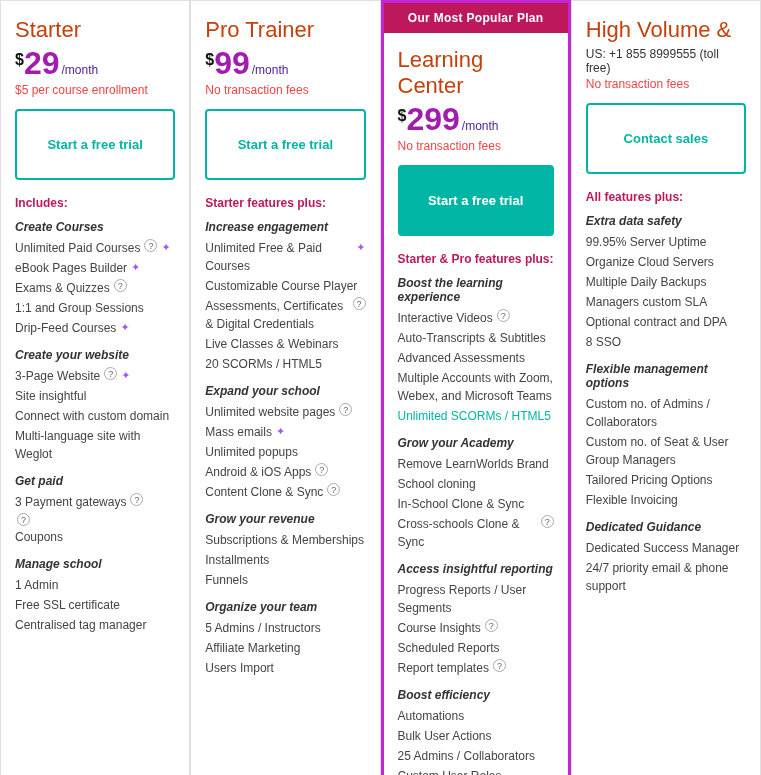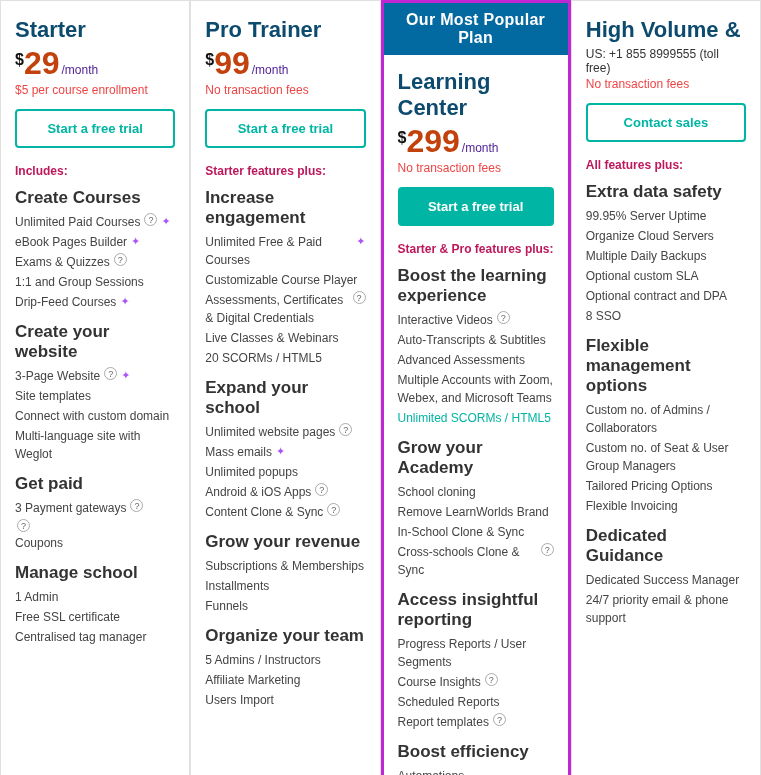--- a/index.html
+++ b/index.html
@@ -22,87 +22,88 @@
       padding: 16px 14px;
       border: 1px solid #e0e0e0;
       position: relative;
     }
     .plan-col.popular {
       border: 3px solid #c026d3;
       background: #fff;
       z-index: 2;
     }
     .popular-badge {
-      background: #0369a1;
+      background: #be185d;
       color: #fff;
       text-align: center;
-      font-size: 16px;
+      font-size: 12px;
       font-weight: 600;
       padding: 8px 4px;
       margin: -16px -14px 14px -14px;
       letter-spacing: 0.3px;
     }
     .plan-name {
       font-size: 22px;
-      font-weight: 700;
-      color: #0c4a6e;
+      font-weight: 400;
+      color: #c2410c;
       margin-bottom: 4px;
     }
     .plan-price {
       display: flex;
       align-items: baseline;
       margin-bottom: 4px;
     }
     .price-currency {
       font-size: 16px;
       font-weight: 600;
       color: #111;
       align-self: flex-start;
       margin-top: 4px;
     }
     .price-amount {
       font-size: 32px;
       font-weight: 800;
-      color: #c2410c;
+      color: #a21caf;
       line-height: 1;
     }
     .price-period {
       font-size: 12px;
       color: #4c1d95;
       margin-left: 2px;
     }
     .price-note {
       font-size: 12px;
       color: #ef4444;
       margin-bottom: 12px;
     }
     .btn-trial {
       display: block;
       width: 100%;
-      padding: 10px 8px;
+      padding: 26px 8px;
       border: 2px solid #00b5a3;
       background: #fff;
       color: #00b5a3;
       font-size: 13px;
       font-weight: 600;
       border-radius: 4px;
       cursor: pointer;
       text-align: center;
       margin-bottom: 16px;
     }
     .btn-trial.filled {
       background: #00b5a3;
       color: #fff;
     }
     .subsection-header {
-      font-size: 17px;
+      font-size: 12px;
       font-weight: 700;
       color: #333;
       margin-top: 10px;
       margin-bottom: 4px;
+      font-style: italic;
     }
     .feature-item {
       font-size: 12px;
       color: #444;
       line-height: 1.5;
       padding: 1px 0;
       display: flex;
       align-items: flex-start;
       gap: 2px;
     }
@@ -176,21 +177,21 @@
 
         <span class="sparkle">✦</span>
       </div>
       <div class="subsection-header">Create your website</div>
       <div class="feature-item">
         <span>3-Page Website</span>
         <span class="info-icon">?</span>
         <span class="sparkle">✦</span>
       </div>
       <div class="feature-item">
-        <span>Site templates</span>
+        <span>Site insightful</span>
 
       </div>
       <div class="feature-item">
         <span>Connect with custom domain</span>
 
       </div>
       <div class="feature-item">
         <span>Multi-language site with Weglot</span>
 
       </div>
@@ -335,25 +336,25 @@
       <div class="feature-item">
         <span>Multiple Accounts with Zoom, Webex, and Microsoft Teams</span>
 
       </div>
       <div class="feature-item teal">
         <span>Unlimited SCORMs / HTML5</span>
 
       </div>
       <div class="subsection-header">Grow your Academy</div>
       <div class="feature-item">
+        <span>Remove LearnWorlds Brand</span>
+
+      </div>
+      <div class="feature-item">
         <span>School cloning</span>
-
-      </div>
-      <div class="feature-item">
-        <span>Remove LearnWorlds Brand</span>
 
       </div>
       <div class="feature-item">
         <span>In-School Clone &amp; Sync</span>
 
       </div>
       <div class="feature-item">
         <span>Cross-schools Clone &amp; Sync</span>
         <span class="info-icon">?</span>
 
@@ -413,21 +414,21 @@
       </div>
       <div class="feature-item">
         <span>Organize Cloud Servers</span>
 
       </div>
       <div class="feature-item">
         <span>Multiple Daily Backups</span>
 
       </div>
       <div class="feature-item">
-        <span>Optional custom SLA</span>
+        <span>Managers custom SLA</span>
 
       </div>
       <div class="feature-item">
         <span>Optional contract and DPA</span>
 
       </div>
       <div class="feature-item">
         <span>8 SSO</span>
 
       </div>

